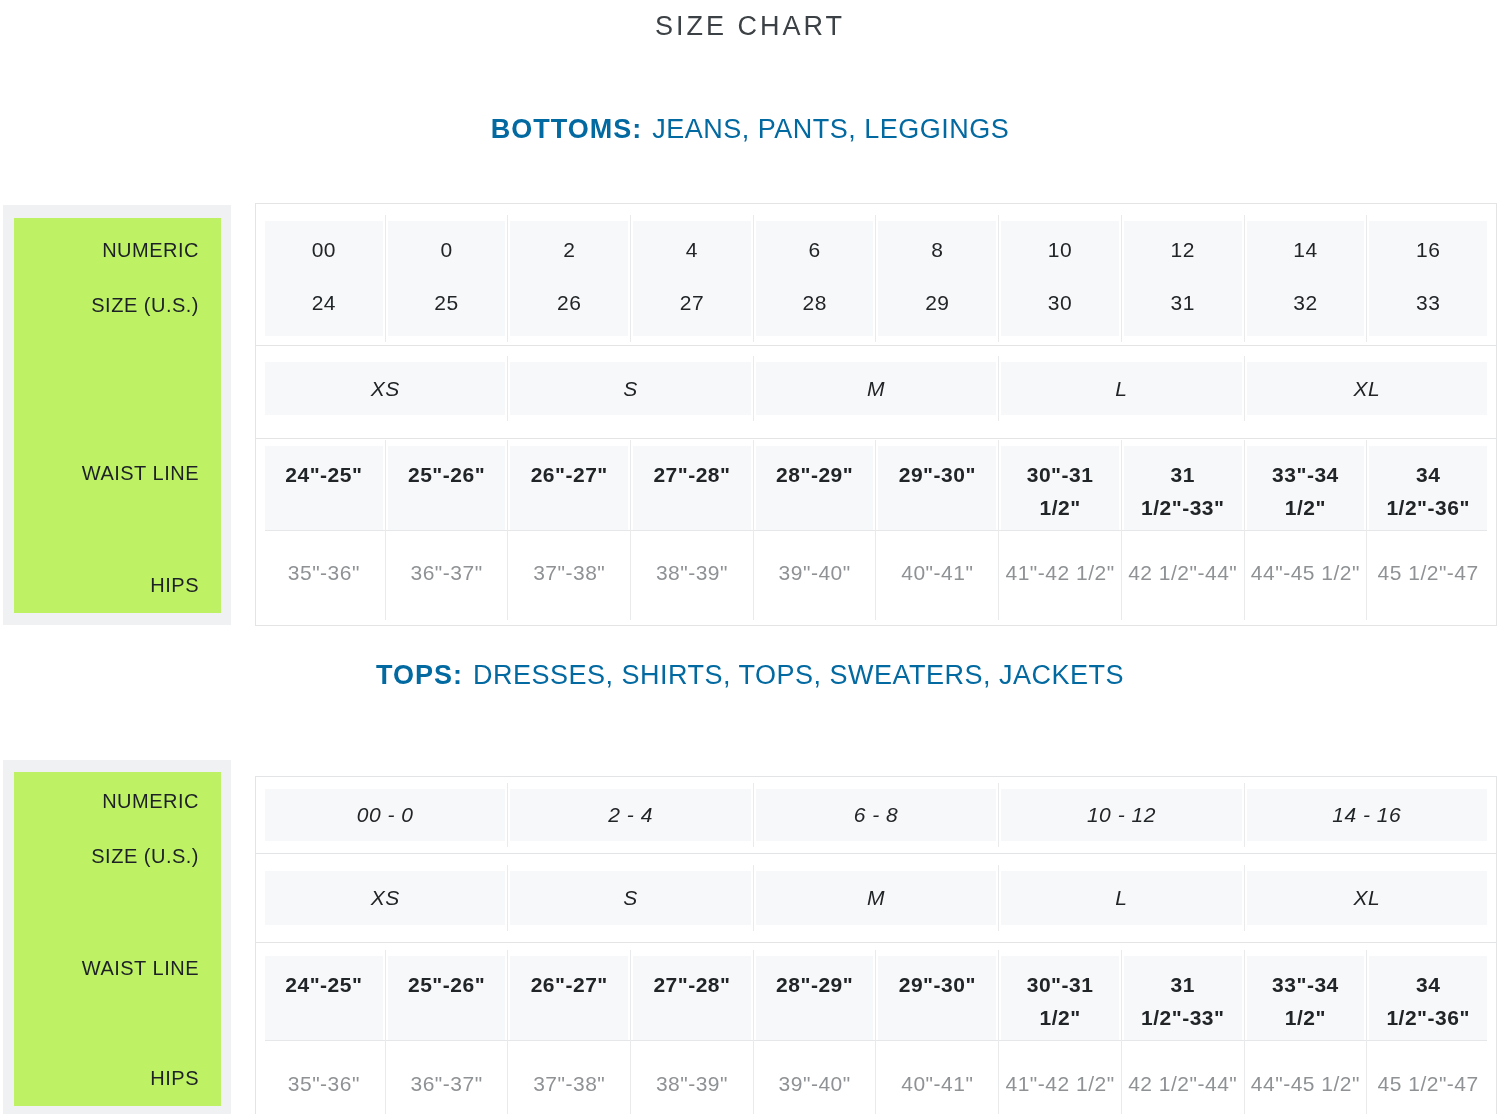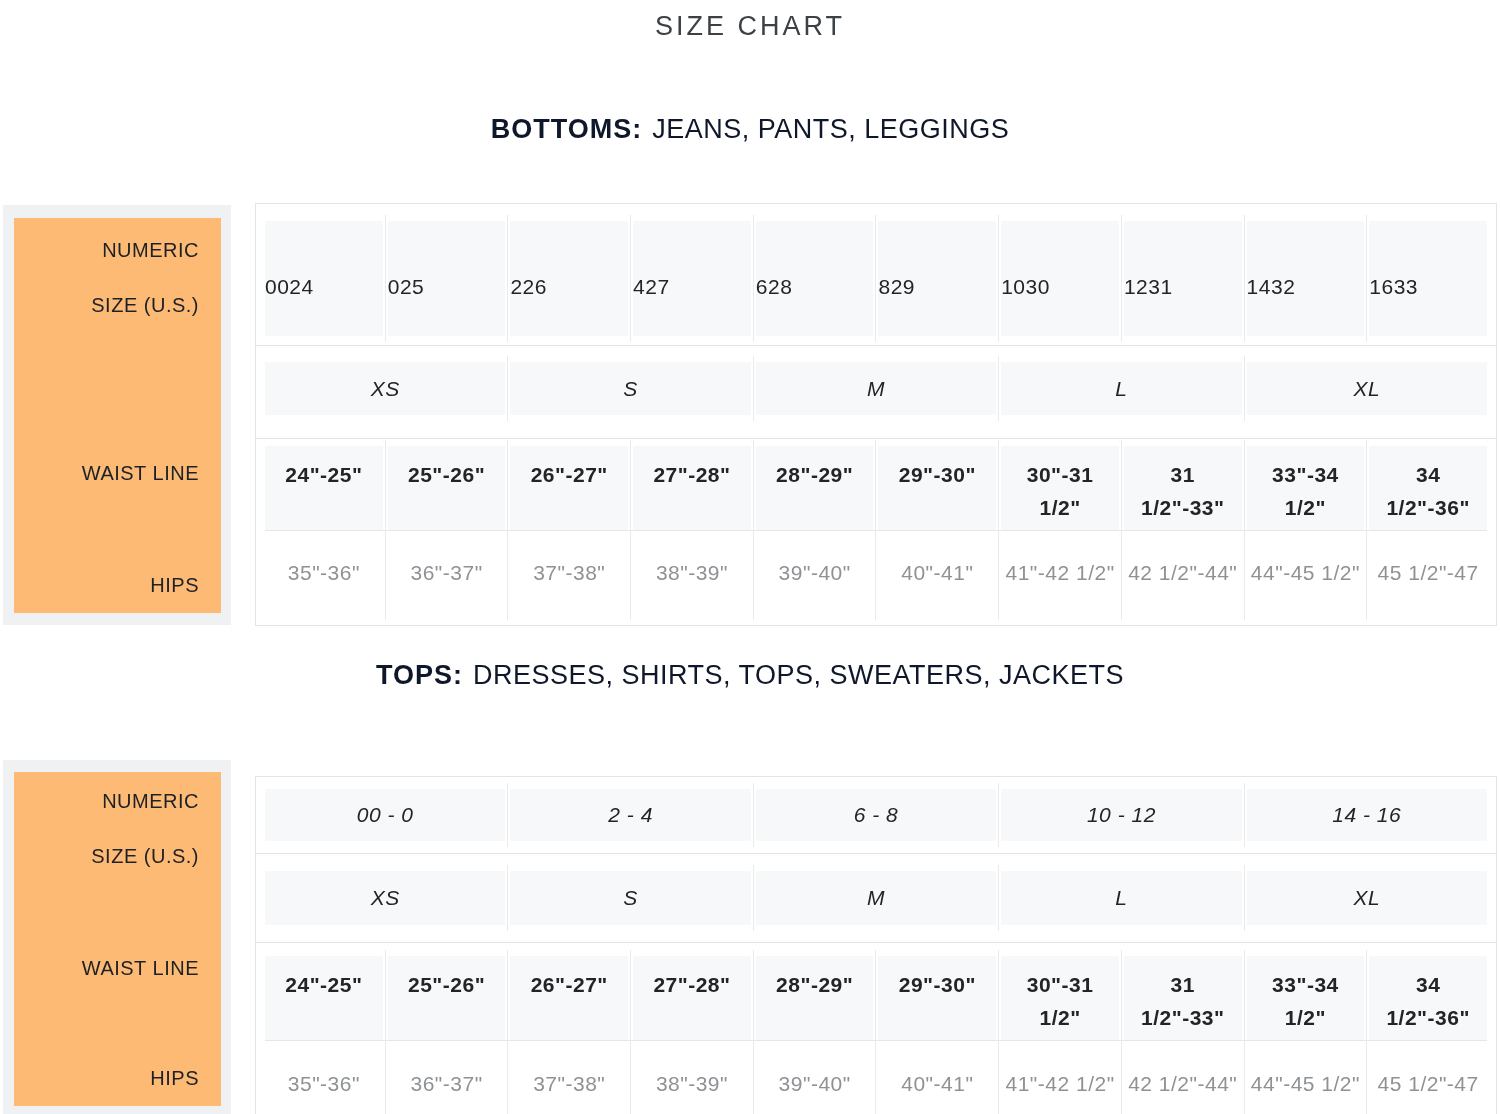--- a/index.html
+++ b/index.html
@@ -1,31 +1,31 @@
 <!DOCTYPE html>
 <html><head>
 <meta charset="utf-8">
 <style>
   html,body{margin:0;padding:0;background:#fff;}
   .page{position:relative;width:1500px;height:1114px;background:#ffffff;overflow:hidden;
         font-family:"Liberation Sans",sans-serif;color:#222528;margin-top:13px;}
   .title{position:absolute;top:-2px;left:0;right:0;text-align:center;
          font-size:27px;letter-spacing:3px;color:#3c4145;}
   .heading{position:absolute;left:0;right:0;text-align:center;font-size:27px;
-           letter-spacing:.5px;color:#0f172a;}
+           letter-spacing:.5px;color:#0369a1;}
   .heading .hb{font-weight:700;letter-spacing:1px;}
   .heading .hrest{margin-left:10px;}
   .h-bottoms{top:101px;}
   .h-tops{top:647px;}
 
   
   .sidebar{position:absolute;left:3px;width:228px;background:#f0f1f3;}
   .sb1{top:192px;height:420px;}
   .sb2{top:747px;height:360px;}
-  .sb-box{position:absolute;left:11px;right:10px;background:#fdba74;}
+  .sb-box{position:absolute;left:11px;right:10px;background:#bef264;}
   .sb1 .sb-box{top:13px;height:395px;}
   .sb2 .sb-box{top:12px;height:334px;}
   .sb-label{position:absolute;right:22px;font-size:20px;line-height:26px;
             color:#1d2126;letter-spacing:.5px;white-space:nowrap;}
   .sb1 .l1{top:19px;} .sb1 .l2{top:74px;} .sb1 .l3{top:242px;} .sb1 .l4{top:354px;}
   .sb2 .l1{top:16px;} .sb2 .l2{top:71px;} .sb2 .l3{top:183px;} .sb2 .l4{top:293px;}
 
   
   .tbl{position:absolute;left:255px;width:1242px;border:1px solid #e2e4e6;
        box-sizing:border-box;background:#fff;}
@@ -42,21 +42,21 @@
   .t2 .secC{height:194px;padding:13px 9px 12px;}
   .rowgrid{display:grid;grid-template-columns:repeat(10,1fr);column-gap:5px;}
   .t1 .row-waist{height:84px;} .t1 .row-hips{height:83px;}
   .t2 .row-waist{height:84px;} .t2 .row-hips{height:84px;}
   .hline{height:1px;background:#e6e7e9;}
 
   .tc{position:relative;font-size:21px;letter-spacing:.5px;}
   .tc+.tc::before{content:"";position:absolute;left:-3px;top:-6px;bottom:-6px;
                   width:1px;background:#e9eaec;}
   .cell{background:#f7f8f9;display:flex;align-items:center;justify-content:center;}
-  .v2{justify-content:flex-start;padding-top:17px;row-gap:29px;
+  .v2{flex-direction:column;justify-content:flex-start;padding-top:17px;row-gap:29px;
       line-height:24px;}
   .span2{grid-column:span 2;font-style:italic;}
   .wcell{background:#f7f8f9;font-weight:700;display:flex;justify-content:center;
          align-items:flex-start;padding:12px 4px 0;text-align:center;line-height:33px;}
   .hcell{background:#ffffff;color:#8f9295;display:flex;justify-content:center;
          align-items:center;padding:0 4px;text-align:center;line-height:33px;}
 </style>
 </head>
 <body>
 

